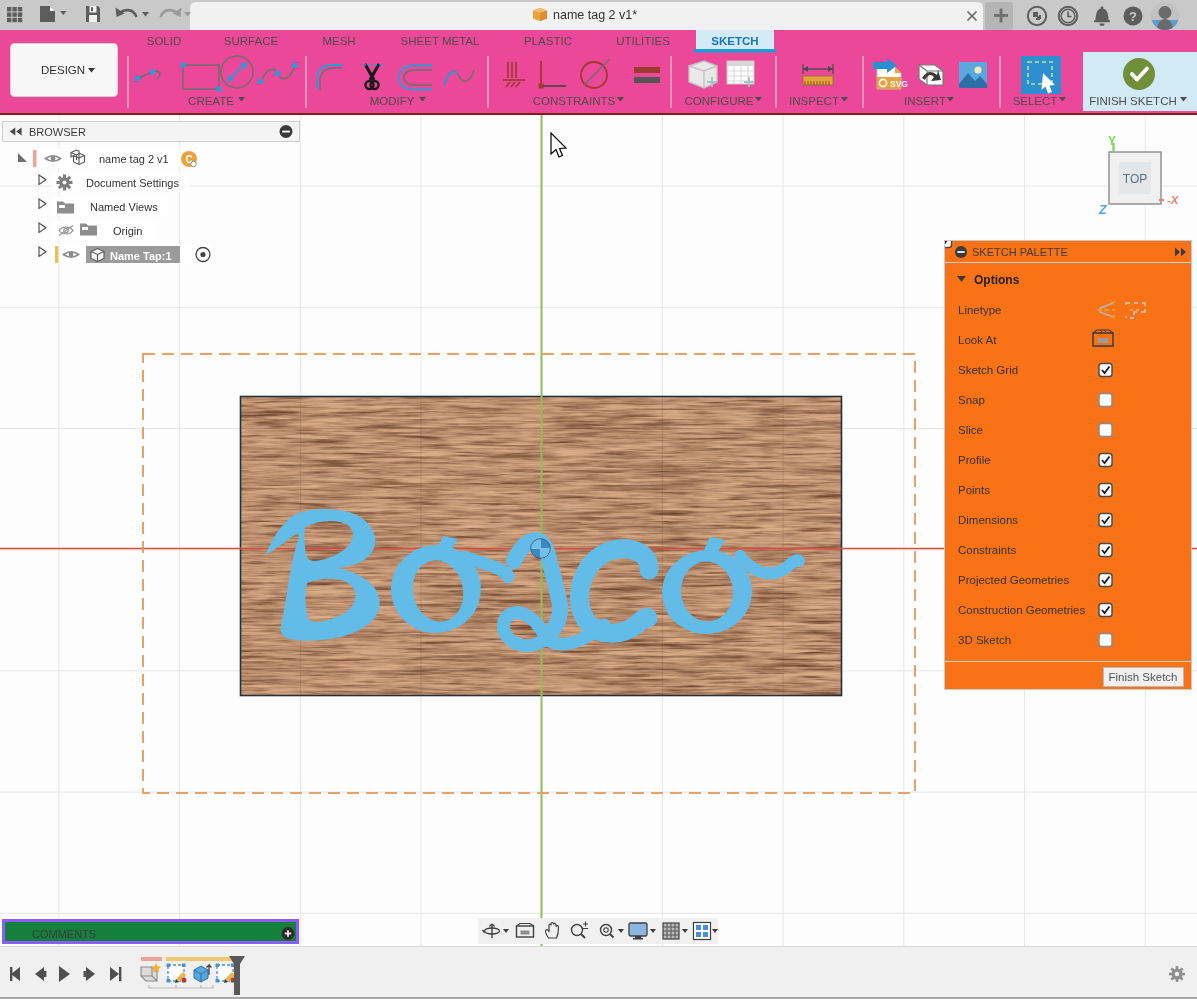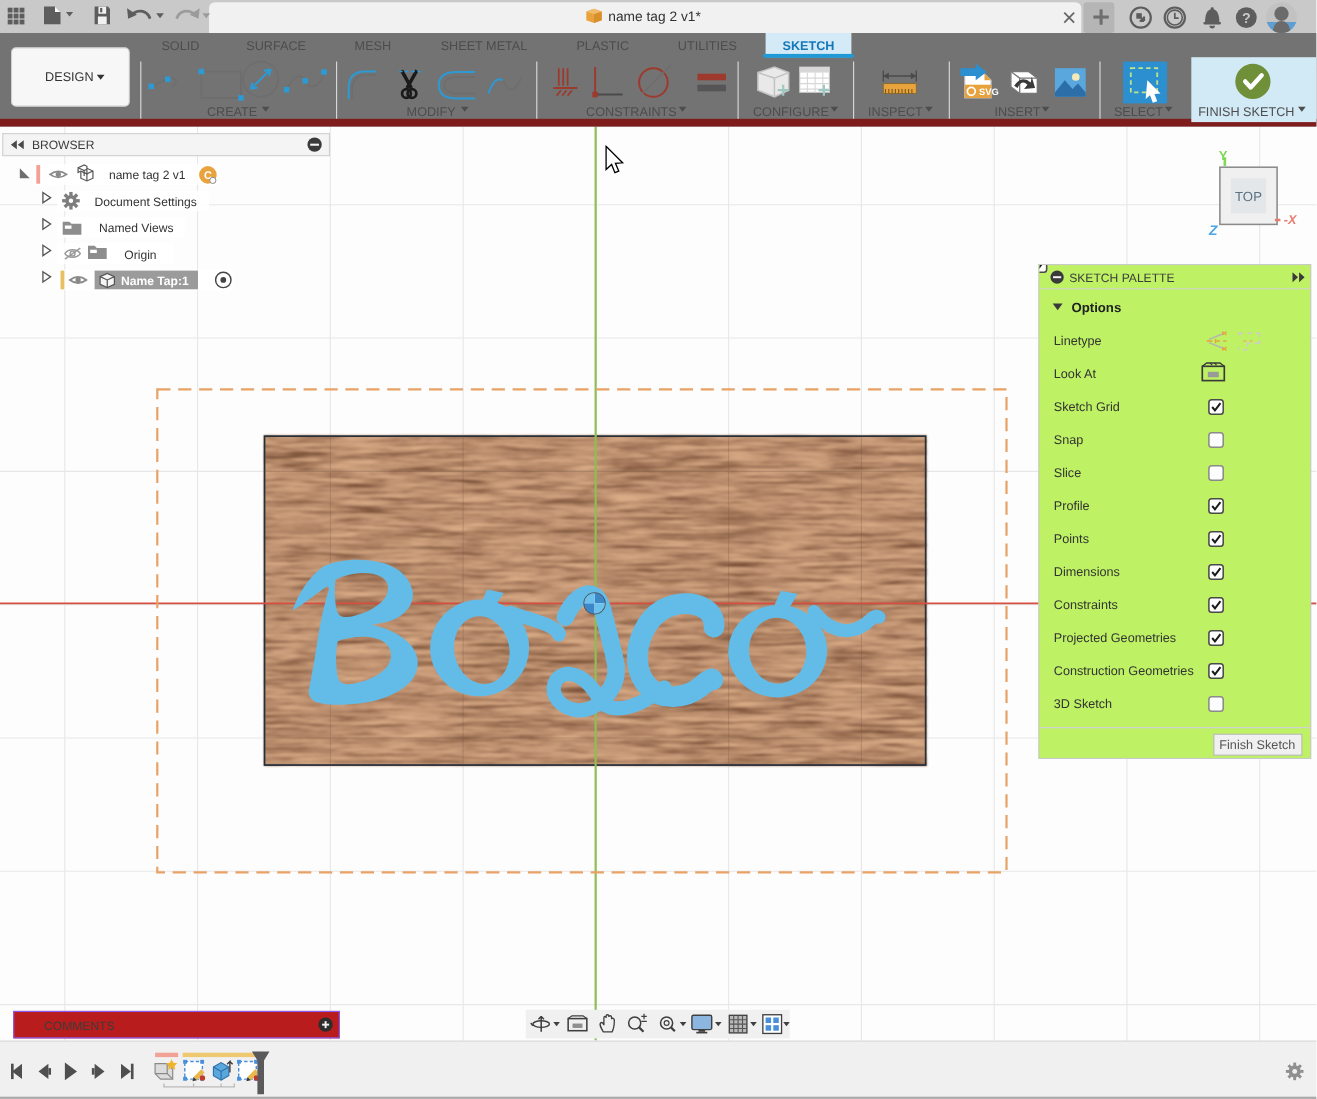--- a/index.html
+++ b/index.html
@@ -194,21 +194,21 @@
           </clipPath>
         <g clip-path="url(#avclip)">
           <rect x="-14" y="4" width="28" height="11" fill="#5d9fd3"></rect>
           <circle cx="0" cy="-3.5" r="6.5" fill="#6b6b6b"></circle>
           <path d="M -8 15 C -8 6 -4 3 0 3 C 4 3 8 6 8 15 Z" fill="#6b6b6b"></path>
         </g>
       </g>
     </svg>
   </div>
 
-  <div class="abs" style="left:0;top:30px;width:1197px;height:85px;background:#737373;border-bottom:7px solid #7f1d1d">
+  <div class="abs" style="left:0;top:30px;width:1197px;height:85px;background:#ec4899;border-bottom:2px solid #7f1d1d">
     <svg width="1197" height="85" font-family="Liberation Sans, sans-serif">
 
       <g font-size="11.5" fill="#4d4d4d">
         <text x="164" y="15" text-anchor="middle">SOLID</text>
         <text x="251" y="15" text-anchor="middle">SURFACE</text>
         <text x="339" y="15" text-anchor="middle">MESH</text>
         <text x="440" y="15" text-anchor="middle">SHEET METAL</text>
         <text x="548" y="15" text-anchor="middle">PLASTIC</text>
         <text x="643" y="15" text-anchor="middle">UTILITIES</text>
       </g>
@@ -476,21 +476,21 @@
       <text x="13" y="10" font-size="12" font-weight="bold" fill="#7ed957">Y</text>
       <rect x="14" y="17" width="52" height="52" fill="#f0f0f0" stroke="#8a8a8a" stroke-width="1.4"></rect>
       <rect x="24" y="27" width="32" height="32" fill="#e4e7ea"></rect>
       <text x="40" y="48" text-anchor="middle" font-size="12" fill="#5b7183">TOP</text>
       <text x="4" y="79" font-size="12.5" font-style="italic" font-weight="bold" fill="#4da6e8">Z</text>
       <text x="72" y="69" font-size="11.5" font-style="italic" font-weight="bold" fill="#e87c72">-X</text>
       <line x1="64" y1="65" x2="69" y2="65" stroke="#e87c72" stroke-width="2.2"></line>
     </svg>
   </div>
 
-  <div class="abs" id="palette" style="left:944px;top:240px;width:248px;height:450px;background:#bef264;border:1px solid #c9c9c9;">
+  <div class="abs" id="palette" style="left:944px;top:240px;width:248px;height:450px;background:#f97316;border:1px solid #c9c9c9;">
     <svg width="246" height="448" font-family="Liberation Sans, sans-serif">
 
       <line x1="0" y1="21.5" x2="246" y2="21.5" stroke="#d2d2d2"></line>
       <circle cx="16" cy="11" r="6" fill="#3a3a3a"></circle>
       <rect x="12.3" y="10.1" width="7.4" height="1.8" fill="#f5f5f5"></rect>
       <text x="27" y="15" font-size="11" fill="#3c3c3c">SKETCH PALETTE</text>
       <g fill="#3a3a3a">
         <path d="M 230 6.5 l 5 4.5 l -5 4.5 Z M 236 6.5 l 5 4.5 l -5 4.5 Z"></path>
       </g>
 
@@ -547,21 +547,21 @@
       <use href="#cbon" x="160.5" y="339"></use>
       <use href="#cbon" x="160.5" y="369"></use>
       <rect x="154" y="392.5" width="13" height="13" rx="2.5" fill="#fdfdfd" stroke="#8a8a8a" stroke-width="1.4"></rect>
 
       <line x1="0" y1="420.5" x2="246" y2="420.5" stroke="#d2d2d2"></line>
       <rect x="158.5" y="426.5" width="80" height="19" fill="#f0f0f0" stroke="#b9b9b9"></rect>
       <text x="198" y="440" text-anchor="middle" font-size="11.5" fill="#555">Finish Sketch</text>
     </svg>
   </div>
 
-  <div class="abs" id="comments" style="left:12px;top:919px;width:297px;height:25px;background:#b91c1c;border:1px solid #8b5cf6;">
+  <div class="abs" id="comments" style="left:2px;top:919px;width:297px;height:25px;background:#15803d;border:3px solid #8b5cf6;">
     <svg width="295" height="23" font-family="Liberation Sans, sans-serif">
       <text x="27" y="16" font-size="11" fill="#3c3c3c">COMMENTS</text>
       <circle cx="283" cy="11.5" r="6.5" fill="#2d2d2d"></circle>
       <rect x="279.8" y="10.6" width="6.4" height="1.8" fill="#f0f0f0"></rect>
       <rect x="282.1" y="8.3" width="1.8" height="6.4" fill="#f0f0f0"></rect>
     </svg>
   </div>
   <div class="abs" id="navbar" style="left:478px;top:918px;width:240px;height:26px;background:#f0f0f0;">
     <svg width="240" height="26">
 

